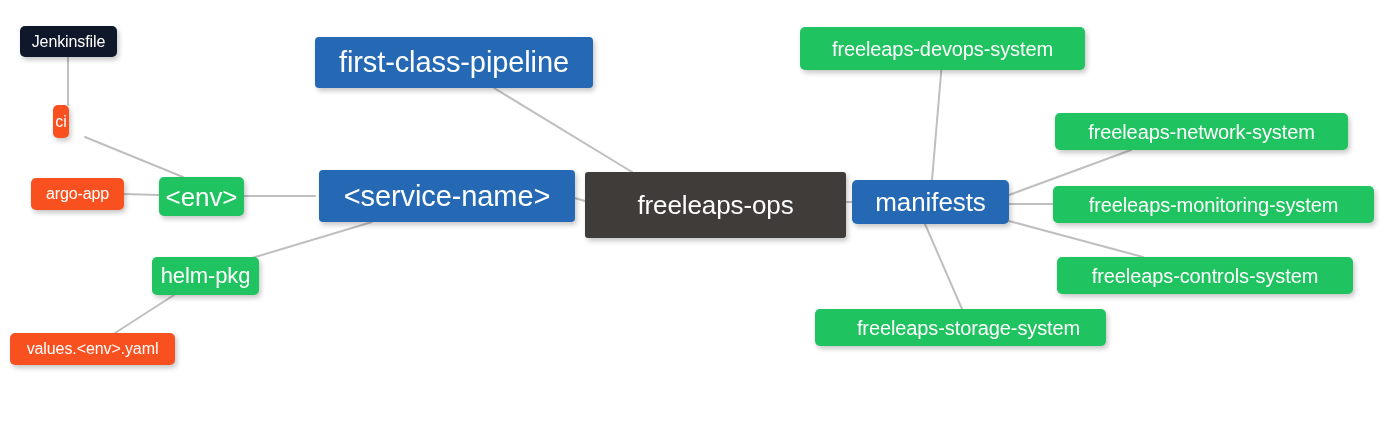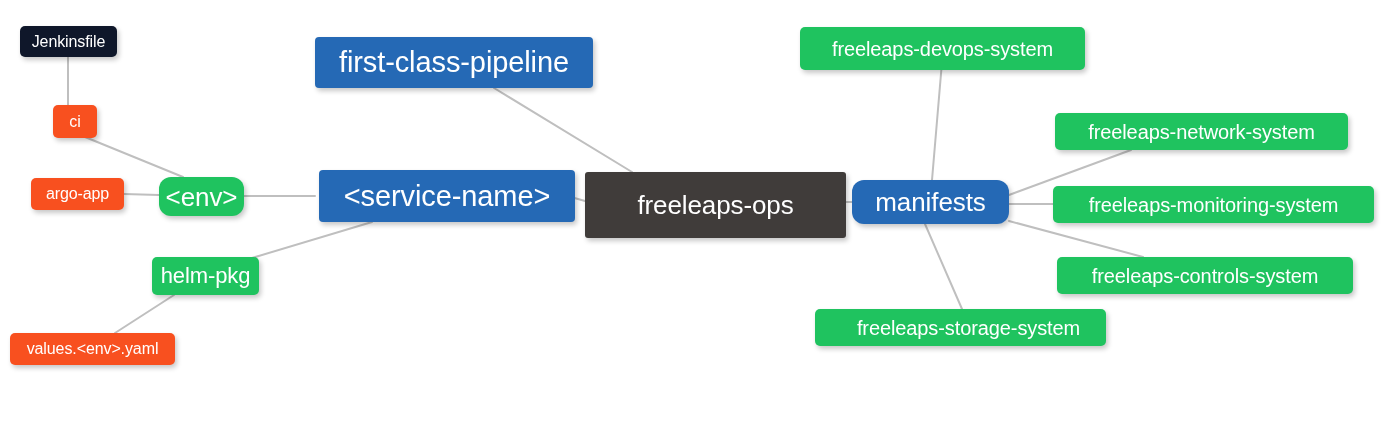--- a/index.html
+++ b/index.html
@@ -53,21 +53,21 @@
   
   .theme-dark   { background: #403c3a; }
   .theme-blue   { background: #2569b5; }
   .theme-green  { background: #1fc35f; }
   .theme-red    { background: #f8501f; }
   .theme-orange { background: #0f172a; }
 
   
   .sz-root   { font-size: 26px; border-radius: 3px; text-align: right; }
   .sz-major  { font-size: 29px; border-radius: 4px; }
-  .sz-mid    { font-size: 26px; border-radius: 12px; }
+  .sz-mid    { font-size: 26px; border-radius: 5px; }
   .sz-branch { font-size: 22px; border-radius: 5px; }
   .sz-leaf   { font-size: 20px; border-radius: 5px; }
   .sz-small  { font-size: 16px; border-radius: 5px; }
 </style>
 </head>
 <body>
 
 <div id="mindmap-canvas">
 
   <svg id="edge-layer" viewBox="0 0 1390 421" width="1390" height="421" xmlns="http://www.w3.org/2000/svg">
@@ -98,21 +98,21 @@
 
     <path class="edge-line" d="M 1009 221 L 1143 257"></path>
 
     <path class="edge-line" d="M 925 224 L 962 309"></path>
   </svg>
 
   <div class="node theme-orange sz-small" style="left:20px; top:26px; width:97px; height:31px;">
     <span class="node-label">Jenkinsfile</span>
   </div>
 
-  <div class="node theme-red sz-small" style="left:53px; top:105px; width:44px; height:33px;">
+  <div class="node theme-red sz-small" style="left:53px; top:105px; width:16px; height:33px;">
     <span class="node-label">ci</span>
   </div>
 
   <div class="node theme-red sz-small" style="left:31px; top:178px; width:93px; height:32px;">
     <span class="node-label">argo-app</span>
   </div>
 
   <div class="node theme-green sz-mid" style="left:159px; top:177px; width:85px; height:39px;">
     <span class="node-label">&lt;env&gt;</span>
   </div>

